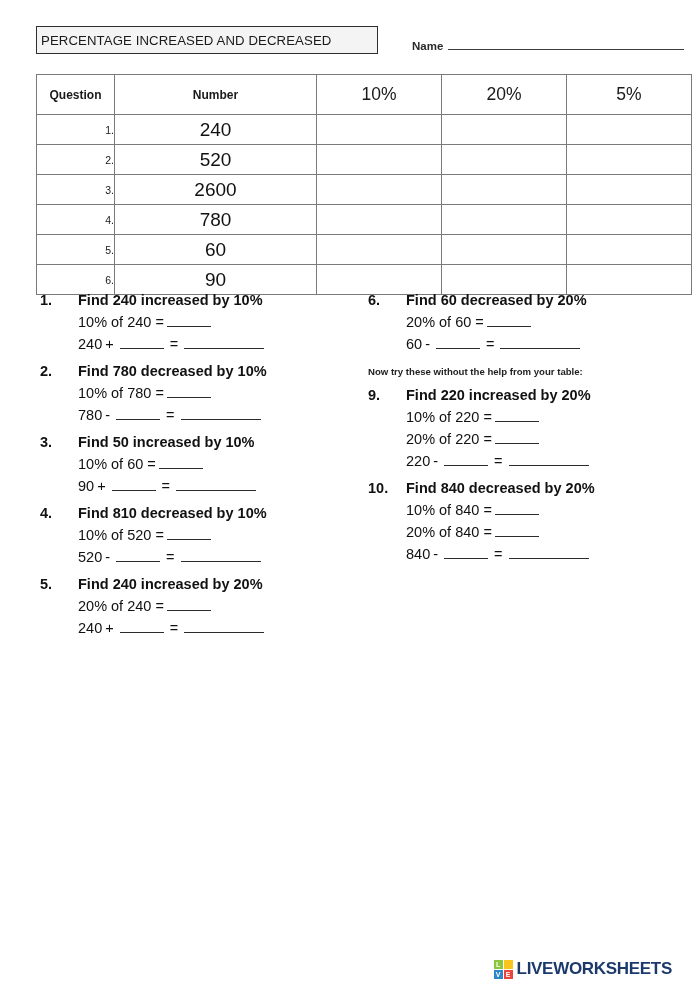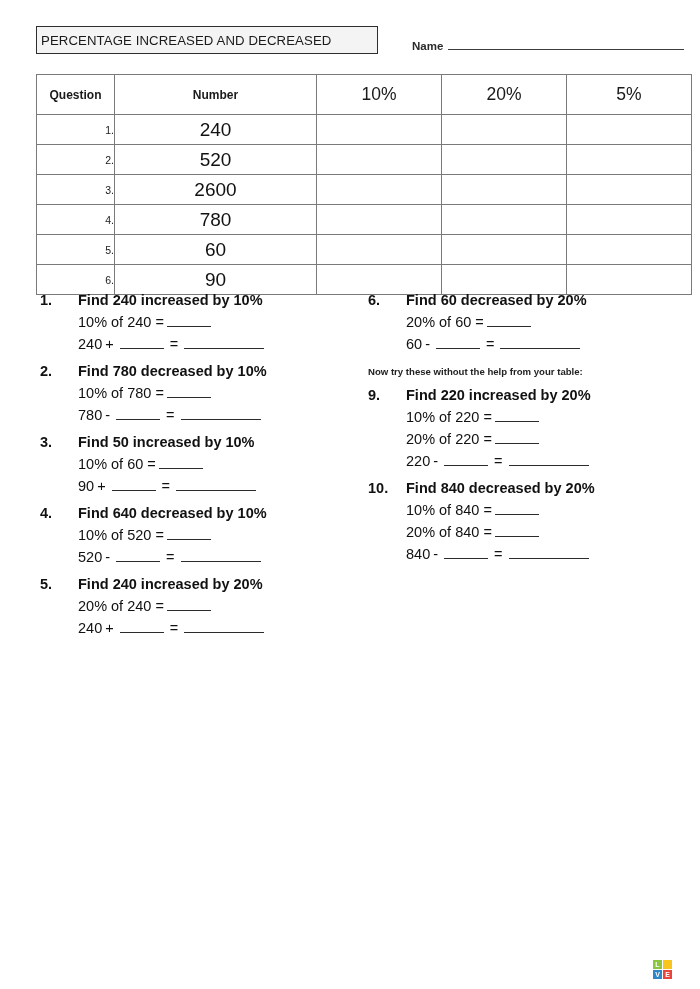--- a/index.html
+++ b/index.html
@@ -362,21 +362,21 @@
         <span class="op">+</span>
         <span class="blank-s"></span>
         <span class="op">=</span>
         <span class="blank-l"></span>
       </div>
     </div>
 
     <div class="q-block">
       <div class="q-head">
         <span class="q-index">4.</span>
-        <span class="q-prompt">Find 640 decreased by 10%</span>
+        <span class="q-prompt">Find 810 decreased by 10%</span>
       </div>
       <div class="q-line">
         <span class="txt">10% of 520 =</span>
         <span class="blank-s"></span>
       </div>
       <div class="q-line">
         <span class="txt">520</span>
         <span class="op">-</span>
         <span class="blank-s"></span>
         <span class="op">=</span>
@@ -473,13 +473,14 @@
   </div>
 </div>
 
 <div class="footer-logo">
   <span class="logo-mark">
     <i class="sq-1">L</i>
     <i class="sq-2"></i>
     <i class="sq-3">V</i>
     <i class="sq-4">E</i>
   </span>
+  <span class="logo-text">LIVEWORKSHEETS</span>
 </div>
 
 </body></html>

